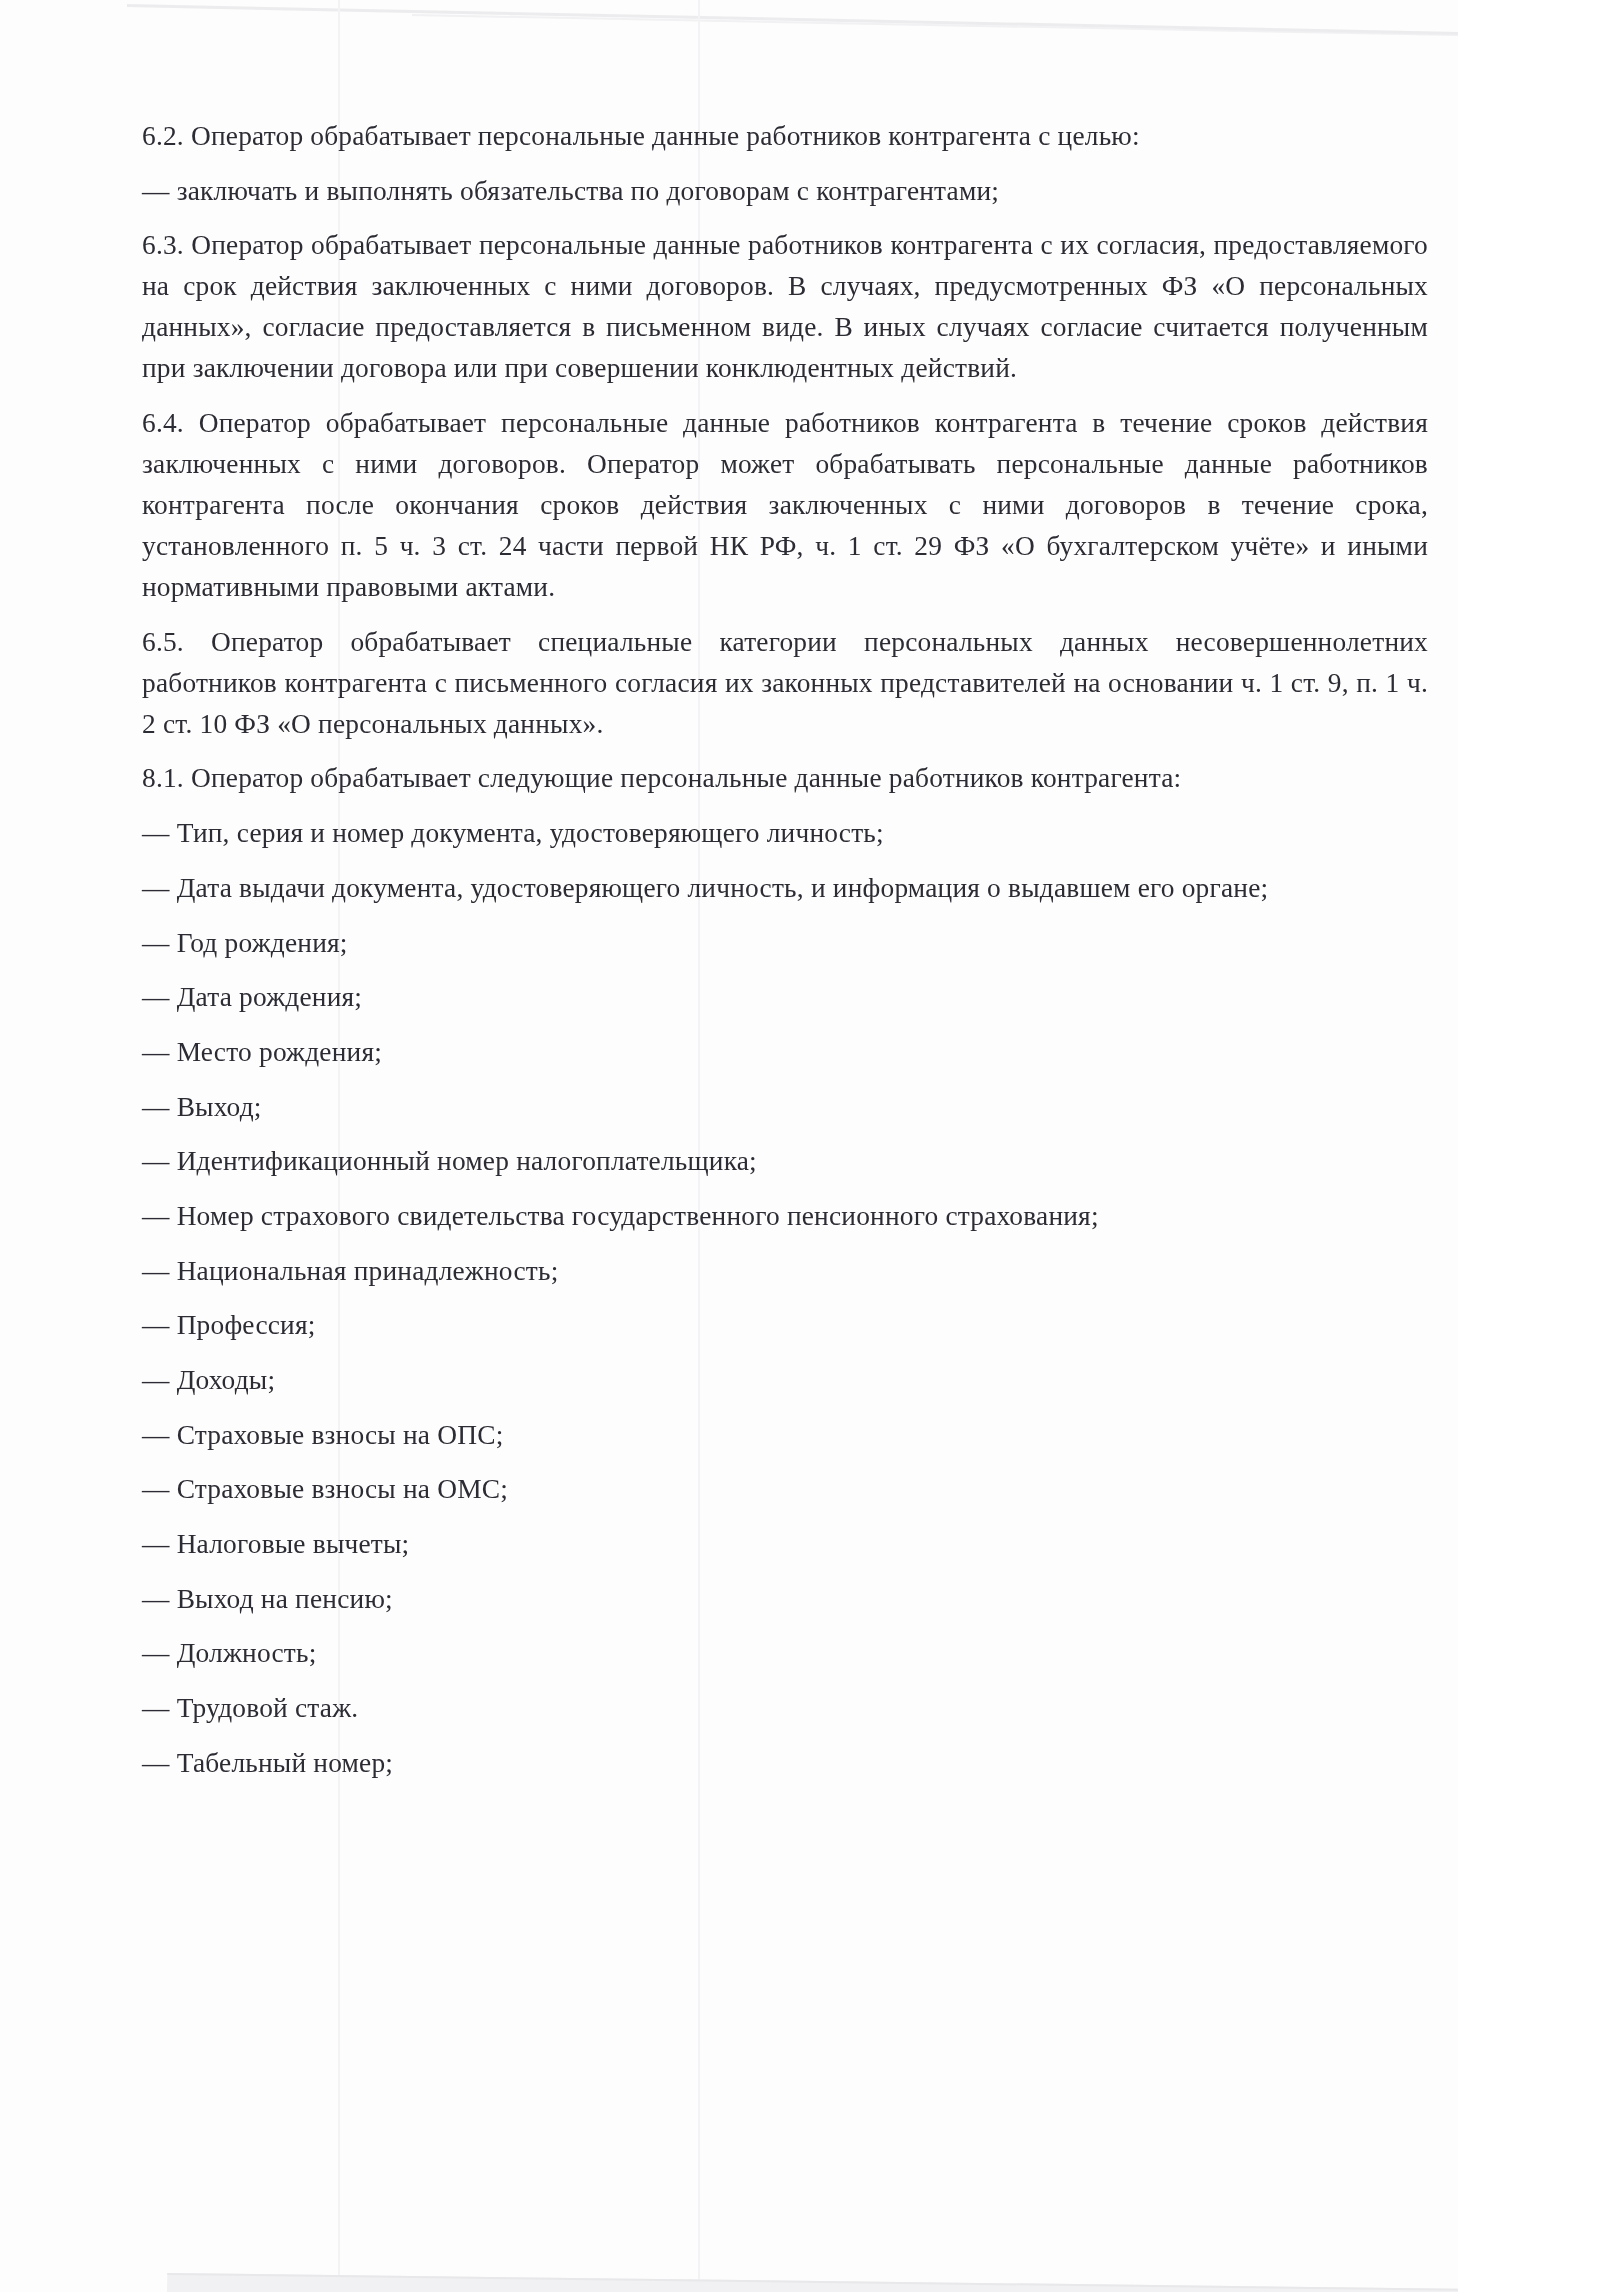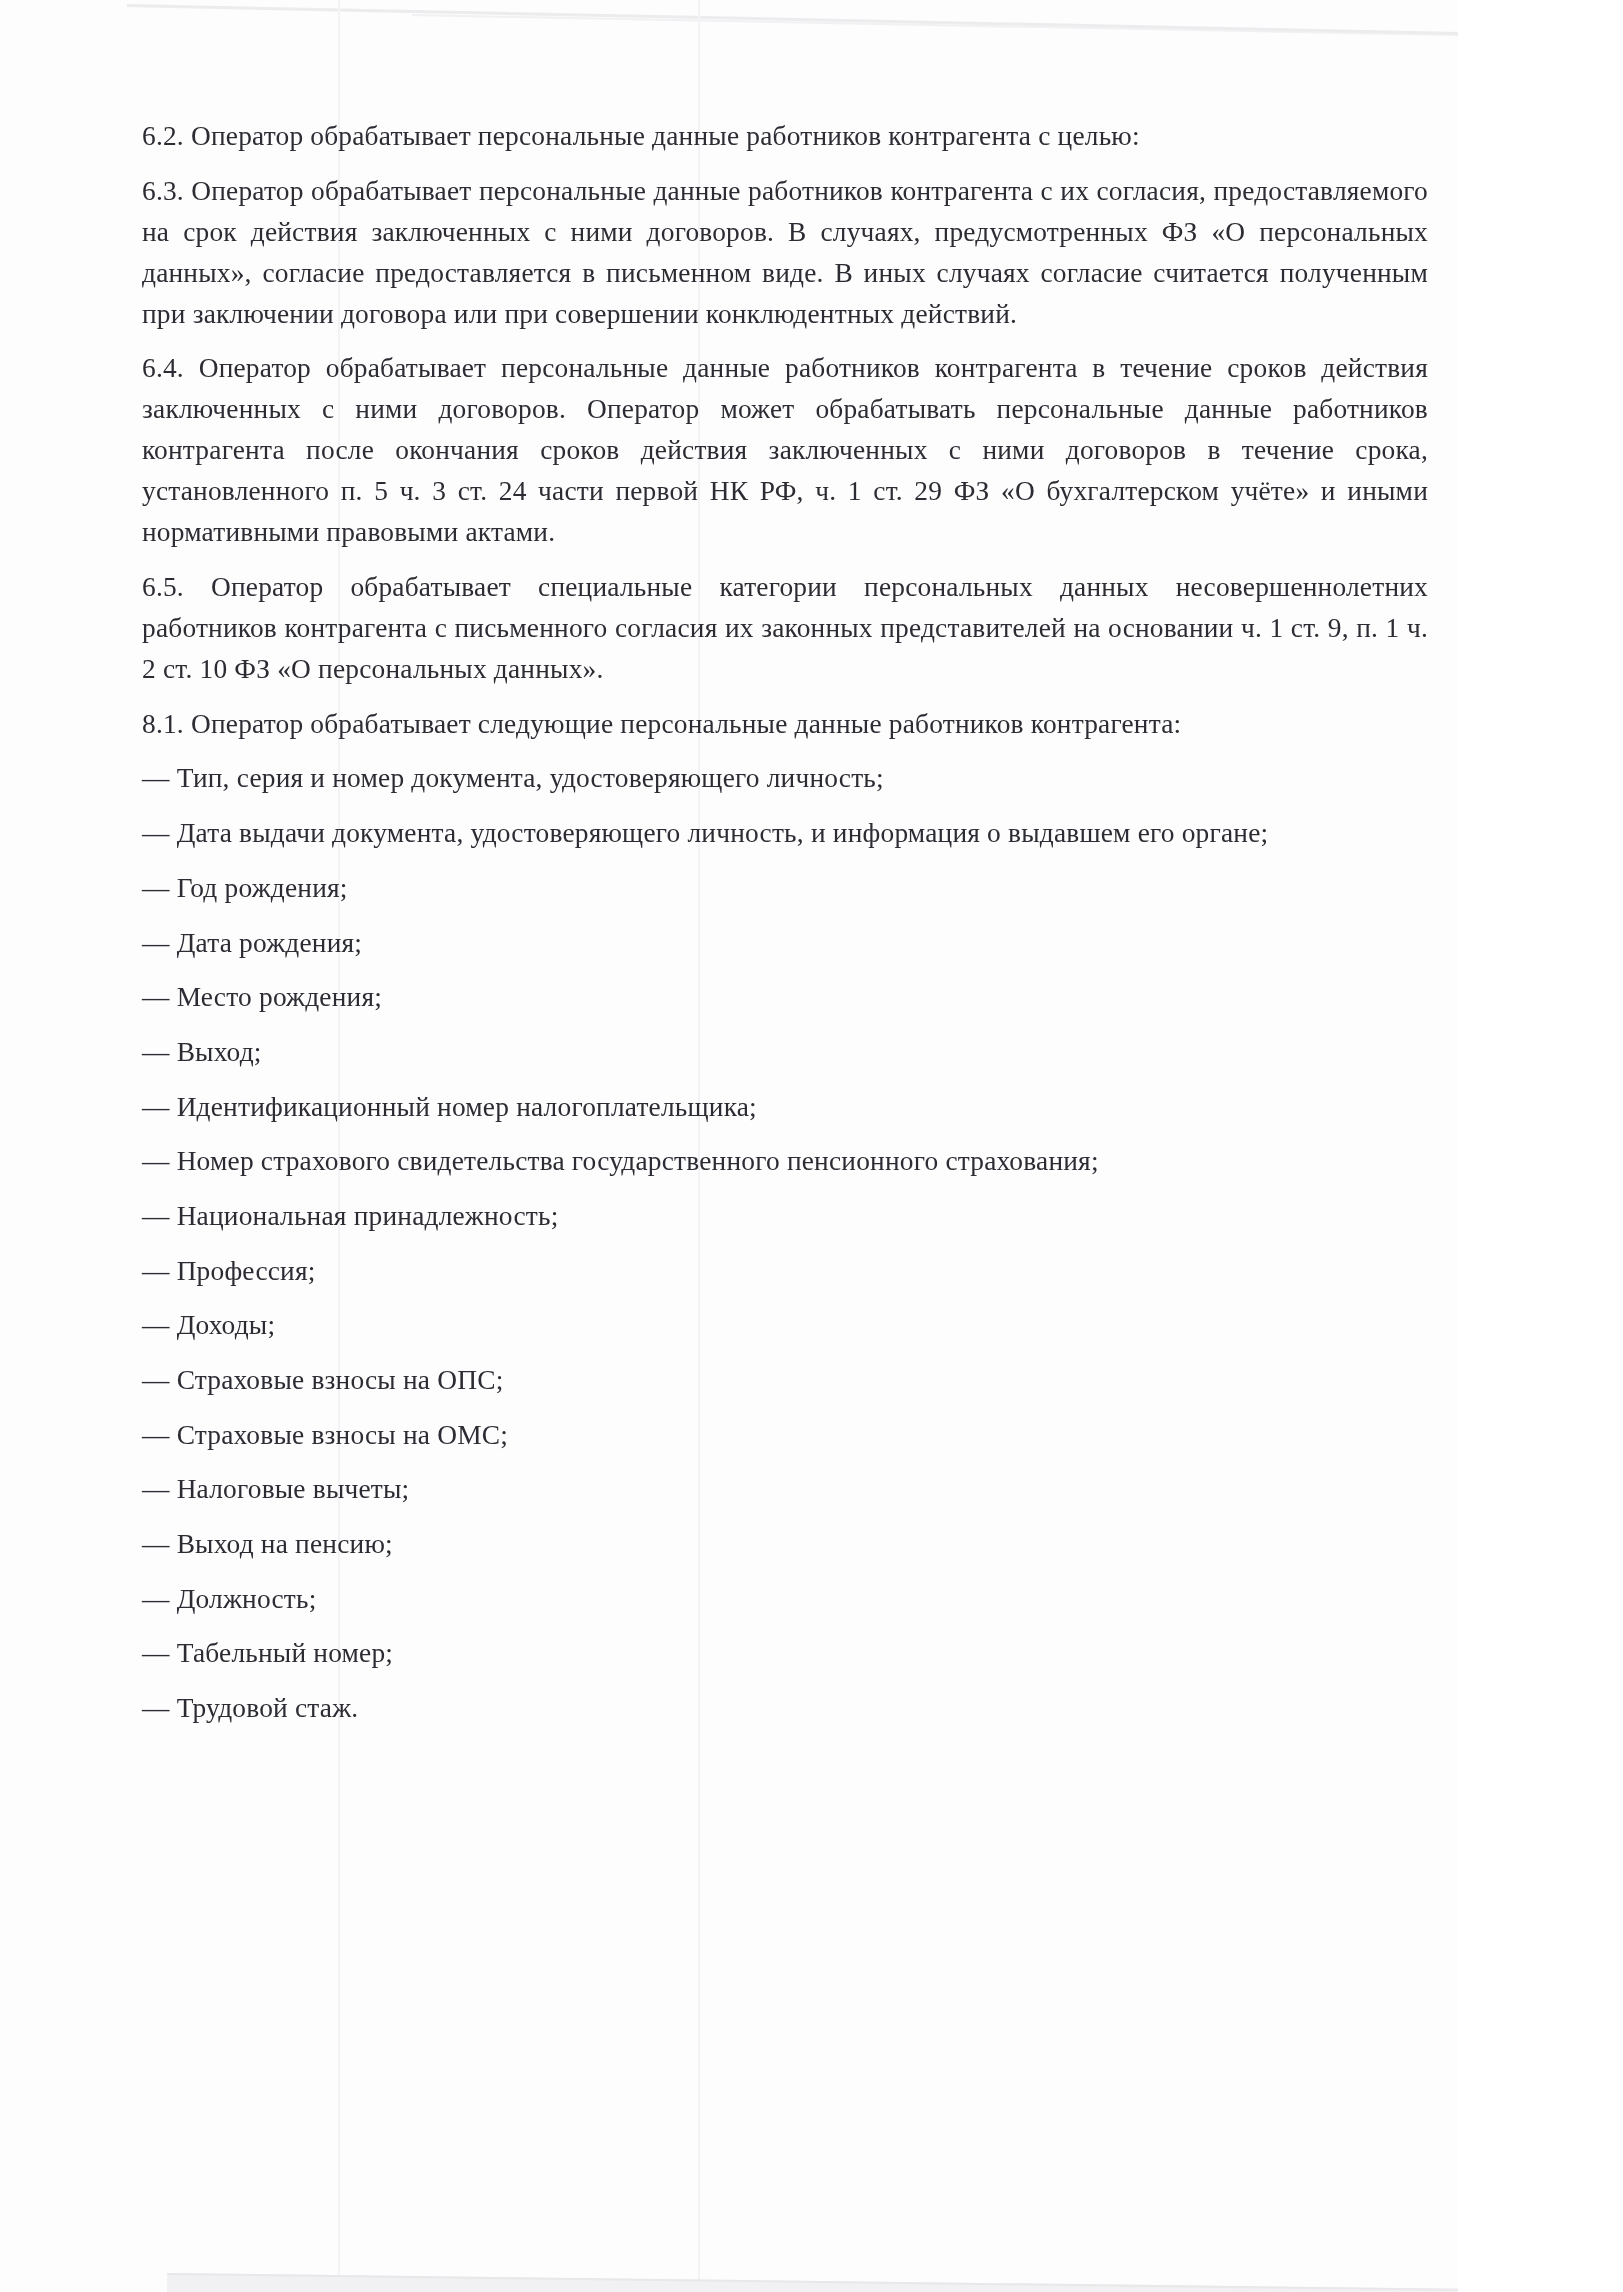--- a/index.html
+++ b/index.html
@@ -80,38 +80,39 @@
 <div class="page" style="--paper: #fdfdfd; --ink: #2c2c34;">
 
   <div class="streak-top-1"></div>
   <div class="streak-top-2"></div>
   <div class="seam seam-1"></div>
   <div class="seam seam-2"></div>
   <div class="band-bottom"></div>
 
   <main class="content">
     <p>6.2. Оператор обрабатывает персональные данные работников контрагента с целью:</p>
+    <p>— заключать и выполнять обязательства по договорам с контрагентами;</p>
     <p class="j">6.3. Оператор обрабатывает персональные данные работников контрагента с их согласия, предоставляемого на срок действия заключенных с ними договоров. В случаях, предусмотренных ФЗ «О персональных данных», согласие предоставляется в письменном виде. В иных случаях согласие считается полученным при заключении договора или при совершении конклюдентных действий.</p>
     <p class="j">6.4. Оператор обрабатывает персональные данные работников контрагента в течение сроков действия заключенных с ними договоров. Оператор может обрабатывать персональные данные работников контрагента после окончания сроков действия заключенных с ними договоров в течение срока, установленного п. 5 ч. 3 ст. 24 части первой НК РФ, ч. 1 ст. 29 ФЗ «О бухгалтерском учёте» и иными нормативными правовыми актами.</p>
     <p class="j">6.5. Оператор обрабатывает специальные категории персональных данных несовершеннолетних работников контрагента с письменного согласия их законных представителей на основании ч. 1 ст. 9, п. 1 ч. 2 ст. 10 ФЗ «О персональных данных».</p>
     <p>8.1. Оператор обрабатывает следующие персональные данные работников контрагента:</p>
     <p>— Тип, серия и номер документа, удостоверяющего личность;</p>
     <p class="j">— Дата выдачи документа, удостоверяющего личность, и информация о выдавшем его органе;</p>
     <p>— Год рождения;</p>
     <p>— Дата рождения;</p>
     <p>— Место рождения;</p>
     <p>— Выход;</p>
     <p>— Идентификационный номер налогоплательщика;</p>
     <p>— Номер страхового свидетельства государственного пенсионного страхования;</p>
     <p>— Национальная принадлежность;</p>
     <p>— Профессия;</p>
     <p>— Доходы;</p>
     <p>— Страховые взносы на ОПС;</p>
     <p>— Страховые взносы на ОМС;</p>
     <p>— Налоговые вычеты;</p>
     <p>— Выход на пенсию;</p>
     <p>— Должность;</p>
+    <p>— Трудовой стаж.</p>
     <p>— Табельный номер;</p>
-    <p>— Трудовой стаж.</p>
   </main>
 
 </div>
 
 
 </body></html>

